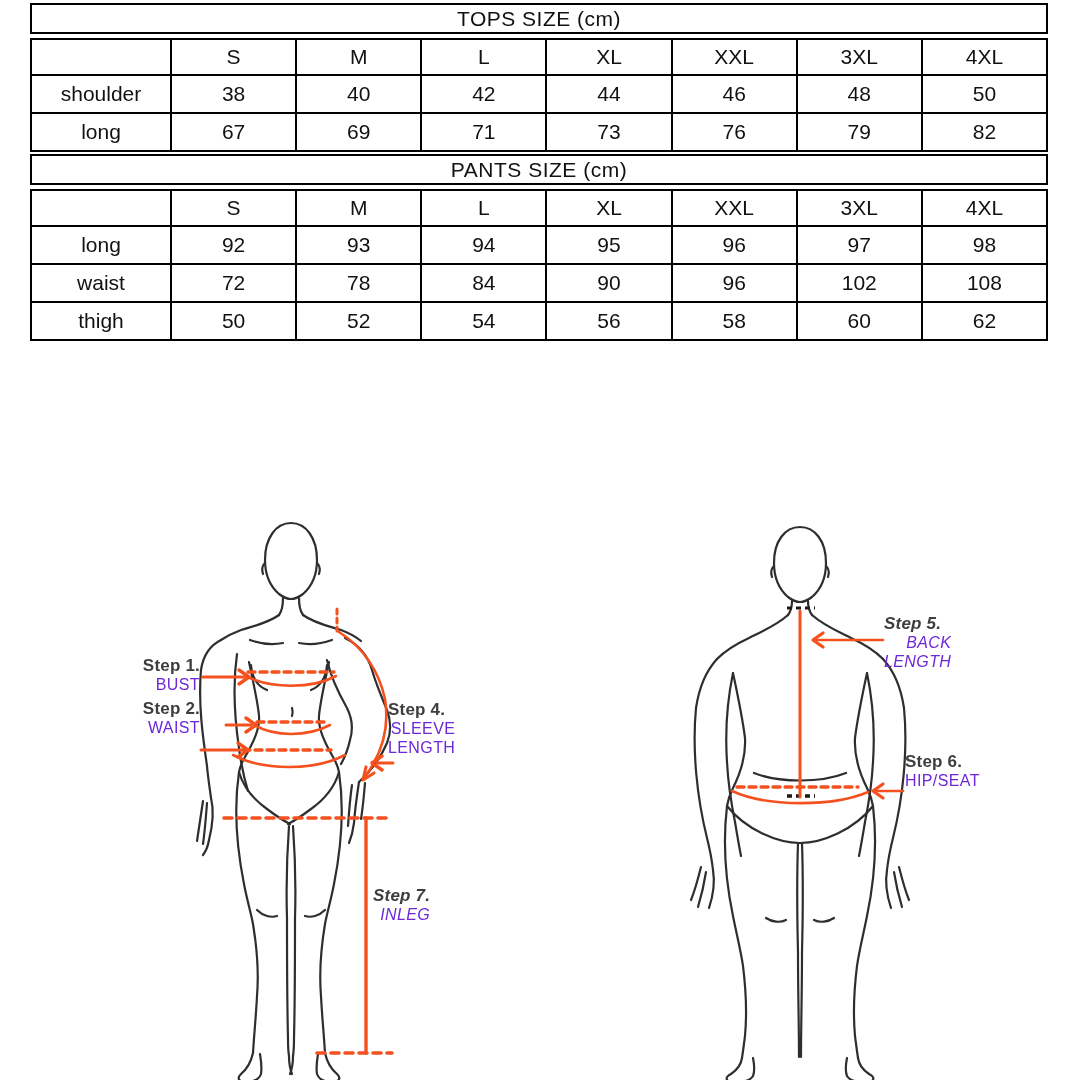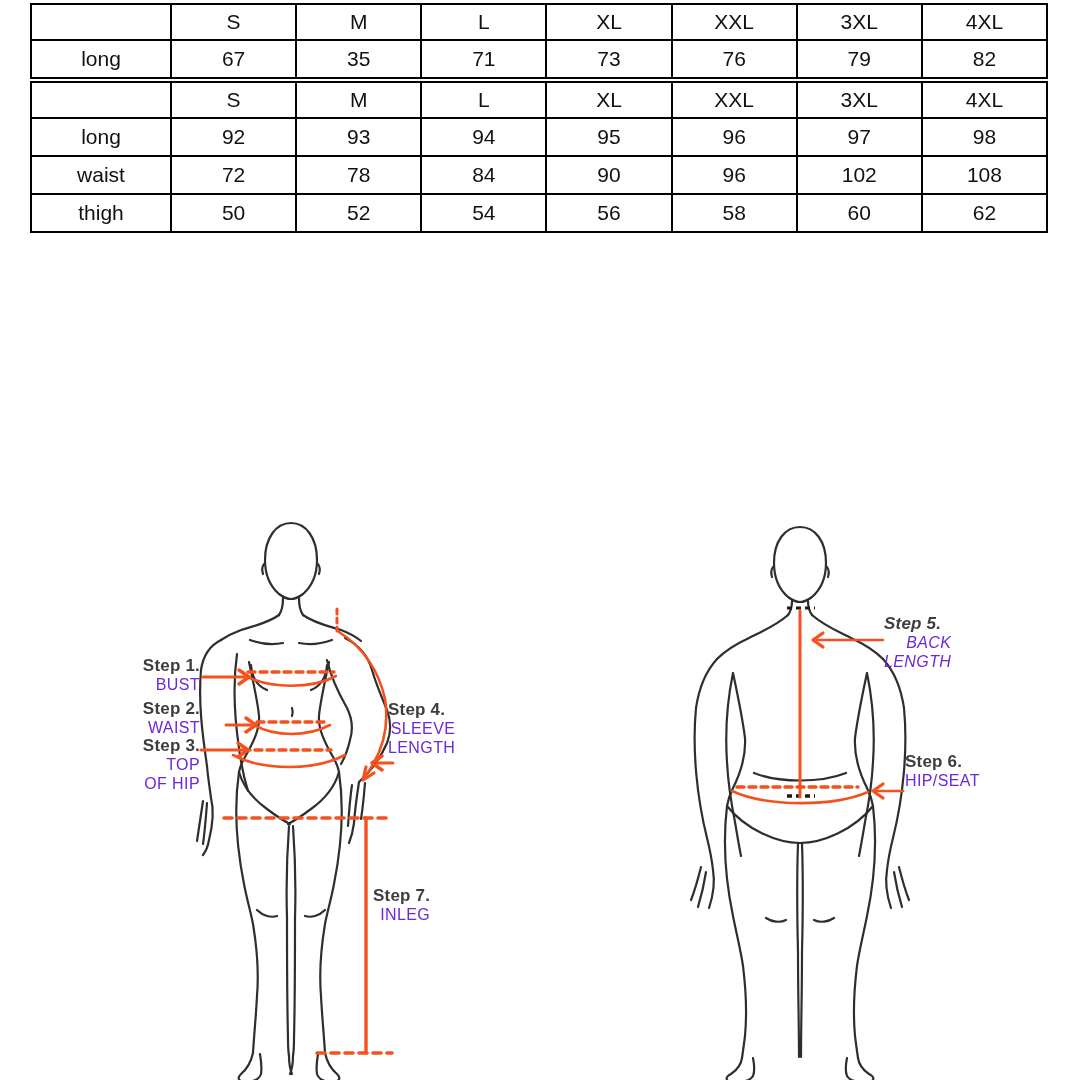--- a/index.html
+++ b/index.html
@@ -27,20 +27,23 @@
   .step-label .step-sub{color:#6d28d9;font-size:16px;letter-spacing:.4px;margin-top:1px;text-align:right;}
   .step-label.ra{text-align:right;}
 </style>
 </head>
 <body>
 
 <div class="canvas">
 
   <div class="tables">
 
+    <div class="title-bar">
+      <span>TOPS SIZE (cm)</span>
+    </div>
 
     <table class="grid mb4">
       <colgroup>
           <col class="c0">
           <col>
           <col>
           <col>
           <col>
           <col>
           <col>
@@ -51,32 +54,45 @@
         <td></td>
         <td>S</td>
         <td>M</td>
         <td>L</td>
         <td>XL</td>
         <td>XXL</td>
         <td>3XL</td>
         <td>4XL</td>
       </tr>
       <tr class="data">
+        <td>shoulder</td>
+        <td>38</td>
+        <td>40</td>
+        <td>42</td>
+        <td>44</td>
+        <td>46</td>
+        <td>48</td>
+        <td>50</td>
+      </tr>
+      <tr class="data">
         <td>long</td>
         <td>67</td>
-        <td>35</td>
+        <td>69</td>
         <td>71</td>
         <td>73</td>
         <td>76</td>
         <td>79</td>
         <td>82</td>
       </tr>
     </tbody>
       </table>
 
+    <div class="title-bar">
+      <span>PANTS SIZE (cm)</span>
+    </div>
 
     <table class="grid">
       <colgroup>
           <col class="c0">
           <col>
           <col>
           <col>
           <col>
           <col>
           <col>
@@ -240,41 +256,36 @@
   <div class="step-label ra" style="left:98px;top:656px;width:102px;">
     <div class="step-num">Step 1.</div>
     <div class="step-sub">BUST</div>
   </div>
 
   <div class="step-label ra" style="left:98px;top:699px;width:102px;">
     <div class="step-num">Step 2.</div>
     <div class="step-sub">WAIST</div>
   </div>
 
-  <div class="step-label ra" style="left:98px;top:736px;width:102px;">
-    <div class="step-num">Step 3.</div>
-    <div class="step-sub">TOP</div>
-    <div class="step-sub">OF HIP</div>
-  </div>
 
   <div class="step-label" style="left:388px;top:700px;">
     <div class="step-num">Step 4.</div>
     <div class="step-sub">SLEEVE</div>
     <div class="step-sub">LENGTH</div>
   </div>
 
   <div class="step-label" style="left:884px;top:614px;font-style:italic;">
     <div class="step-num">Step 5.</div>
     <div class="step-sub">BACK</div>
     <div class="step-sub">LENGTH</div>
   </div>
 
   <div class="step-label" style="left:905px;top:752px;">
     <div class="step-num">Step 6.</div>
     <div class="step-sub">HIP/SEAT</div>
   </div>
 
-  <div class="step-label" style="left:373px;top:886px;">
+  <div class="step-label" style="left:373px;top:886px;font-style:italic;">
     <div class="step-num">Step 7.</div>
     <div class="step-sub">INLEG</div>
   </div>
 
 </div>
 
 </body></html>

